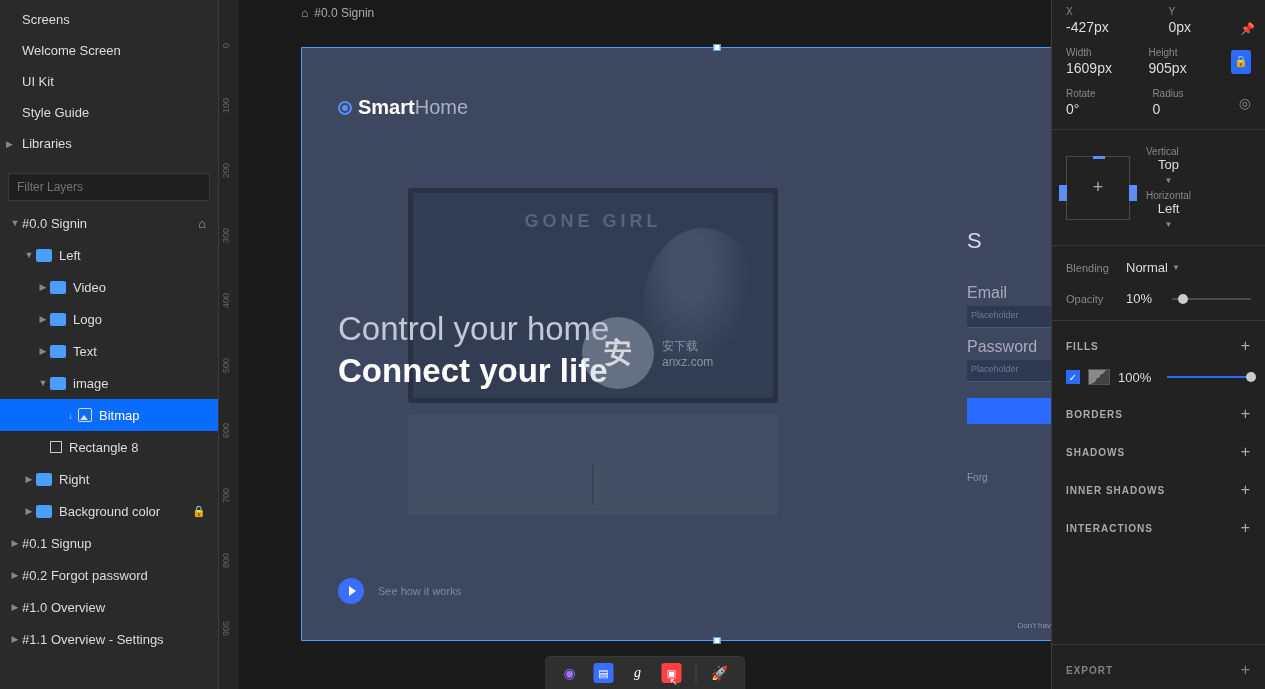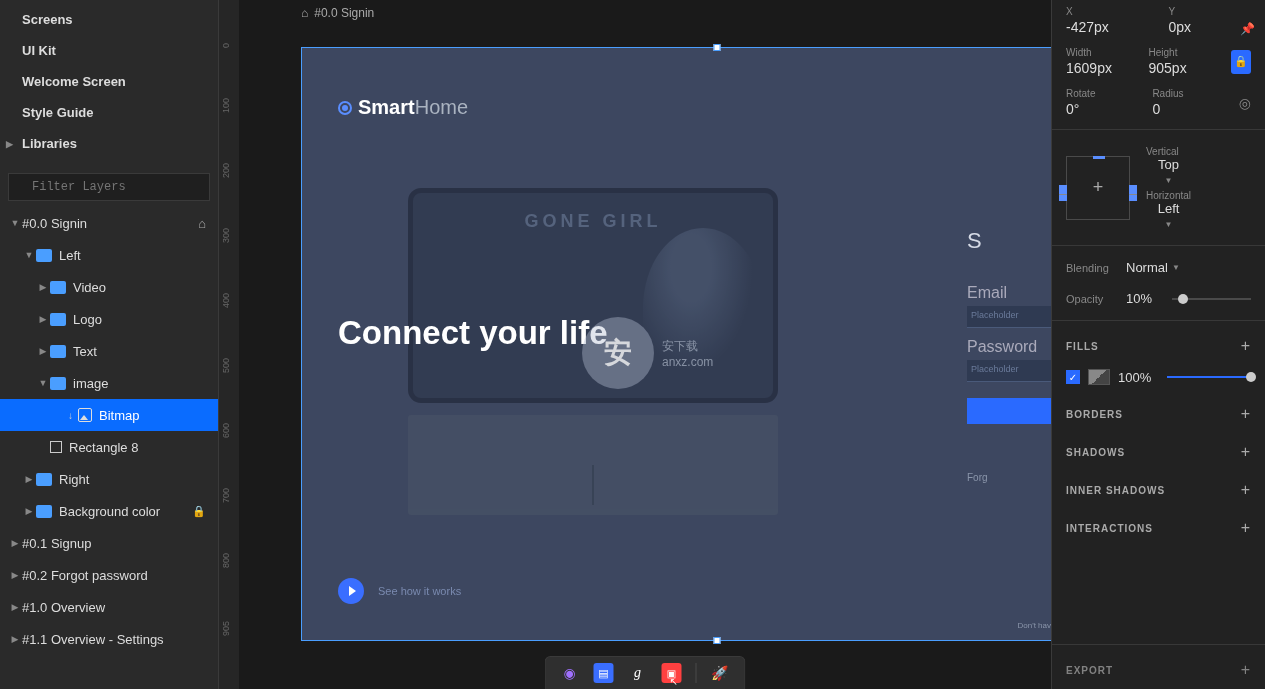--- a/index.html
+++ b/index.html
@@ -1,23 +1,23 @@
 <!DOCTYPE html>
 <html><head>
 <meta charset="utf-8">
 <style>
 * { margin: 0; padding: 0; box-sizing: border-box; font-family: -apple-system, BlinkMacSystemFont, "Segoe UI", sans-serif; }
 body { background: #1a1a1a; color: #ccc; width: 1265px; height: 689px; overflow: hidden; display: flex; }
 
 .sidebar-left { width: 219px; background: #2a2a2a; display: flex; flex-direction: column; border-right: 1px solid #3a3a3a; }
 .nav-top { padding: 4px 0 8px 0; }
-.nav-item { padding: 8px 22px; font-size: 13px; color: #ddd; cursor: pointer; display: flex; align-items: center; font-weight: bold; }
+.nav-item { padding: 8px 22px; font-size: 13px; color: #ddd; cursor: pointer; display: flex; align-items: center; }
 .nav-item.lib { position: relative; }
 .nav-item .chev { position: absolute; left: 6px; font-size: 9px; color: #888; }
-.filter-box { margin: 6px 8px; padding: 6px 23px; background: #1f1f1f; border: 1px solid #3a3a3a; font-size: 12px; color: #d946ef; font-family: Liberation Mono, monospace; }
+.filter-box { margin: 6px 8px; padding: 6px 8px; background: #1f1f1f; border: 1px solid #3a3a3a; font-size: 12px; color: #d946ef; }
 
 .layers { flex: 1; overflow-y: auto; }
 .layer-row { display: flex; align-items: center; padding: 6px 4px; font-size: 13px; color: #ddd; cursor: pointer; position: relative; height: 32px; }
 .layer-row.selected { background: #0a6cff; color: #fff; }
 .layer-row .disc { font-size: 9px; color: #888; width: 14px; text-align: center; }
 .layer-row .folder-icon { width: 16px; height: 13px; background: #4a9eff; border-radius: 2px; margin-right: 7px; flex-shrink: 0; }
 .layer-row .folder-icon.open { background: #4a9eff; }
 .layer-row .img-icon { width: 14px; height: 14px; border: 1.5px solid #ddd; border-radius: 2px; margin-right: 7px; flex-shrink: 0; position: relative; }
 .layer-row .img-icon::after { content: ""; position: absolute; bottom: 1px; left: 1px; width: 0; height: 0; border-left: 4px solid transparent; border-right: 4px solid transparent; border-bottom: 5px solid #ddd; }
 .layer-row .mask-icon { width: 14px; height: 14px; border-radius: 50%; background: linear-gradient(90deg, #888 50%, #444 50%); margin-right: 7px; flex-shrink: 0; }
@@ -44,21 +44,21 @@
 .sel-handle.bot { bottom: -4px; left: 50%; transform: translateX(-50%); }
 
 .logo { position: absolute; top: 48px; left: 36px; display: flex; align-items: center; gap: 6px; }
 .logo .dot { width: 14px; height: 14px; border: 2px solid #5a8eff; border-radius: 50%; position: relative; }
 .logo .dot::after { content: ""; position: absolute; top: 2px; left: 2px; width: 6px; height: 6px; background: #5a8eff; border-radius: 50%; }
 .logo-text { font-size: 20px; color: #fff; }
 .logo-text .bold { font-weight: 700; }
 .logo-text .light { font-weight: 300; color: #aab3c0; }
 
 .tv-scene { position: absolute; top: 140px; left: 106px; width: 370px; height: 320px; opacity: 0.55; }
-.tv { width: 370px; height: 215px; background: #2a3448; border: 5px solid #1a2030; border-radius: 13px; position: relative; }
+.tv { width: 370px; height: 215px; background: #2a3448; border: 5px solid #1a2030; border-radius: 3px; position: relative; }
 .tv .gonegirl { position: absolute; top: 18px; left: 0; right: 0; text-align: center; font-size: 18px; letter-spacing: 4px; font-weight: 700; color: #6a7a95; }
 .tv .person { position: absolute; right: 10px; top: 35px; width: 120px; height: 160px; background: radial-gradient(ellipse at 40% 25%, #4a5870 20%, #2a3448 60%); border-radius: 50% 50% 0 0; }
 .stand { width: 370px; height: 100px; background: #4a5568; margin-top: 12px; border-radius: 3px; position: relative; }
 .stand::after { content: ""; position: absolute; top: 50%; left: 50%; width: 2px; height: 40px; background: #35404e; transform: translateX(-50%); }
 
 .headline { position: absolute; top: 262px; left: 36px; }
 .headline .line1 { font-size: 33px; font-weight: 300; color: #c2c9d6; }
 .headline .line2 { font-size: 33px; font-weight: 700; color: #fff; margin-top: 4px; }
 
 .watermark { position: absolute; top: 245px; left: 280px; width: 220px; height: 120px; display: flex; align-items: center; gap: 8px; opacity: 0.8; pointer-events: none; }
@@ -120,22 +120,22 @@
 .fill-row { display: flex; align-items: center; padding: 4px 14px 10px 14px; gap: 8px; }
 .fill-check { width: 14px; height: 14px; background: #2a6aff; display: flex; align-items: center; justify-content: center; color: #fff; font-size: 10px; }
 .fill-swatch { width: 22px; height: 16px; background: linear-gradient(135deg, #888 50%, #444 50%); border: 1px solid #555; }
 </style>
 </head>
 <body>
 
 <div class="sidebar-left">
   <div class="nav-top">
     <div class="nav-item">Screens</div>
+    <div class="nav-item">Welcome Screen</div>
     <div class="nav-item">UI Kit</div>
-    <div class="nav-item">Welcome Screen</div>
     <div class="nav-item">Style Guide</div>
     <div class="nav-item lib">
         <span class="chev">▶</span>
         <span>Libraries</span>
       </div>
   </div>
   <input class="filter-box" placeholder="Filter Layers" style="">
   <div class="layers">
     <div class="layer-row ind-0">
         <span class="disc">▼</span>
@@ -236,20 +236,21 @@
 
     <div class="tv-scene">
       <div class="tv">
         <div class="gonegirl">GONE GIRL</div>
         <div class="person"></div>
       </div>
       <div class="stand"></div>
     </div>
 
     <div class="headline">
+      <div class="line1">Control your home</div>
       <div class="line2">Connect your life</div>
     </div>
 
     <div class="watermark">
       <div class="circ">安</div>
       <div>
         <div class="text">安下载</div>
         <div class="text">anxz.com</div>
       </div>
     </div>

